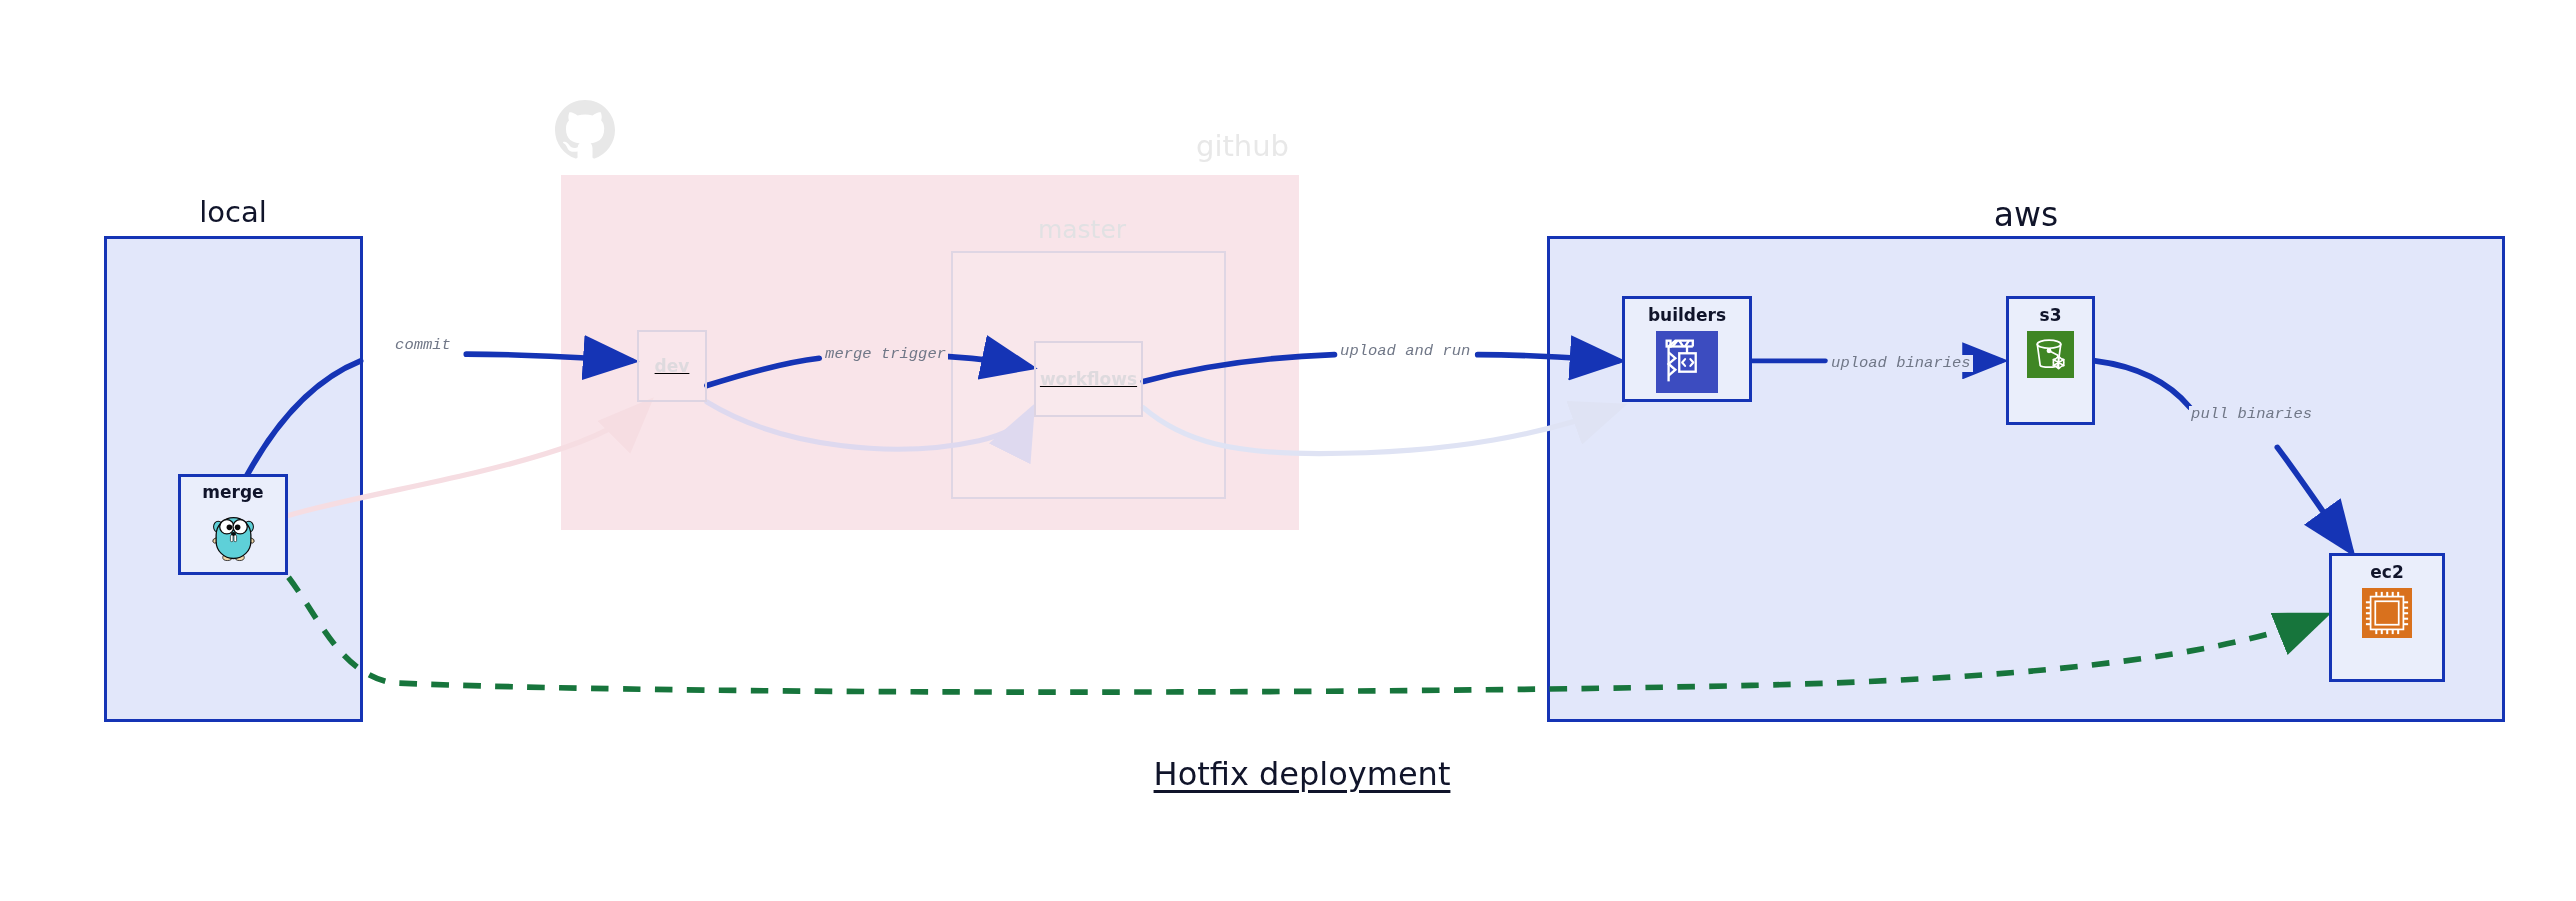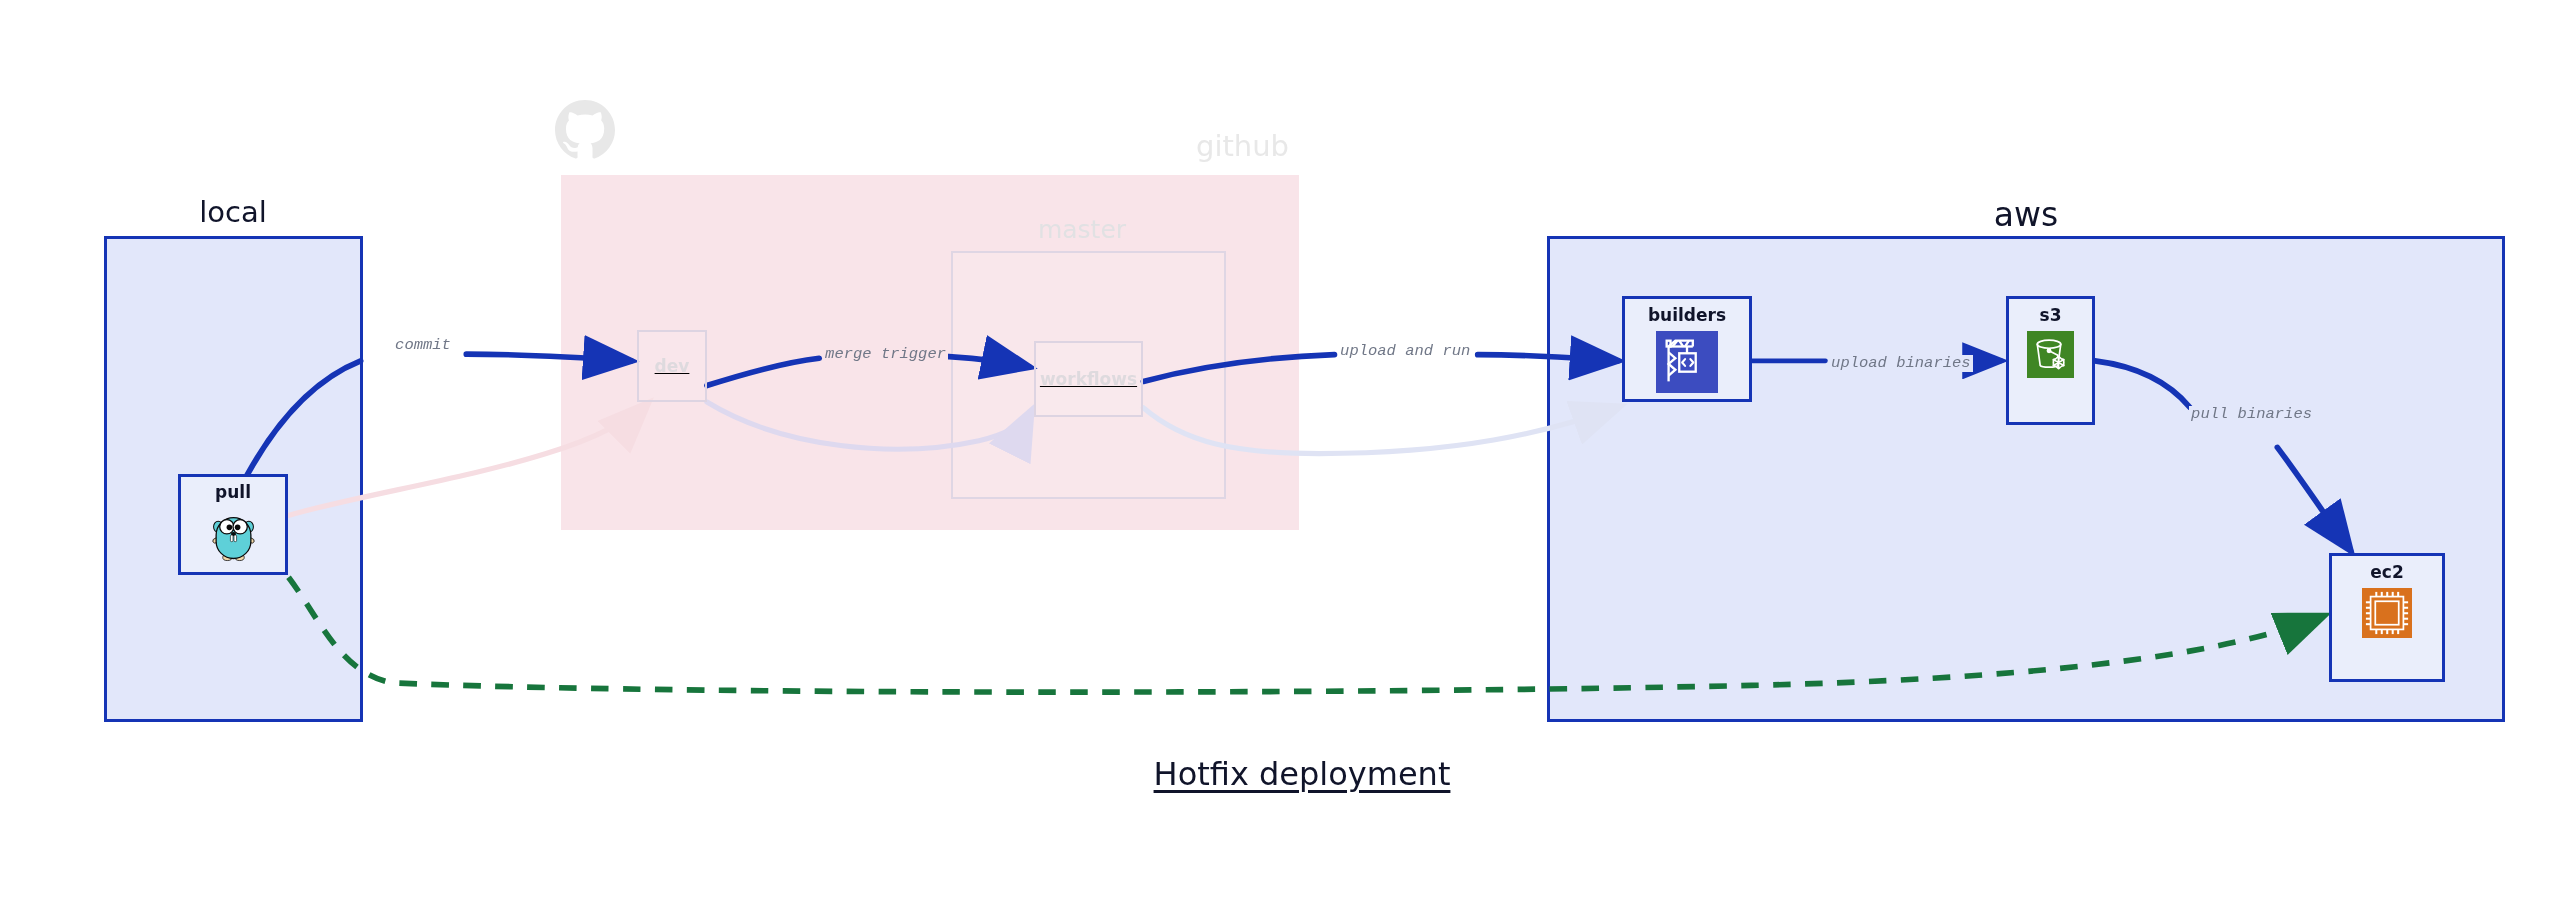--- a/index.html
+++ b/index.html
@@ -314,21 +314,21 @@
              C 3900,1318 4300,1280 4510,1195" fill="none" stroke="#17753c" stroke-width="11" stroke-linecap="butt" stroke-dasharray="34 28" marker-end="url(#ah-green)"></path>
   </svg>
 
   <div class="edge-label transparent" id="lbl-commit">commit</div>
   <div class="edge-label on-pink" id="lbl-merge">merge trigger</div>
   <div class="edge-label transparent" id="lbl-upload">upload and run</div>
   <div class="edge-label on-blue" id="lbl-uploadbin">upload binaries</div>
   <div class="edge-label on-blue" id="lbl-pull">pull binaries</div>
 
   <div class="node solid" id="node-code">
-    <div class="node-title">pull</div>
+    <div class="node-title">merge</div>
     <span class="node-icon">
       <svg width="47" height="54" viewBox="0 0 92 104">
         <ellipse cx="16" cy="36" rx="9" ry="11" fill="#5ed0d8" stroke="#0b0b0b" stroke-width="2"></ellipse>
         <ellipse cx="76" cy="36" rx="9" ry="11" fill="#5ed0d8" stroke="#0b0b0b" stroke-width="2"></ellipse>
         <ellipse cx="14" cy="62" rx="9" ry="5" fill="#f2d6a7" stroke="#0b0b0b" stroke-width="1.5" transform="rotate(-20 14 62)"></ellipse>
         <ellipse cx="78" cy="62" rx="9" ry="5" fill="#f2d6a7" stroke="#0b0b0b" stroke-width="1.5" transform="rotate(20 78 62)"></ellipse>
         <ellipse cx="34" cy="96" rx="9" ry="6" fill="#f2d6a7" stroke="#0b0b0b" stroke-width="1.5"></ellipse>
         <ellipse cx="58" cy="96" rx="9" ry="6" fill="#f2d6a7" stroke="#0b0b0b" stroke-width="1.5"></ellipse>
         <rect x="12" y="18" width="68" height="80" rx="34" fill="#5ed0d8" stroke="#0b0b0b" stroke-width="2.5"></rect>
         <circle cx="33" cy="36" r="14" fill="#ffffff" stroke="#0b0b0b" stroke-width="2.5"></circle>

